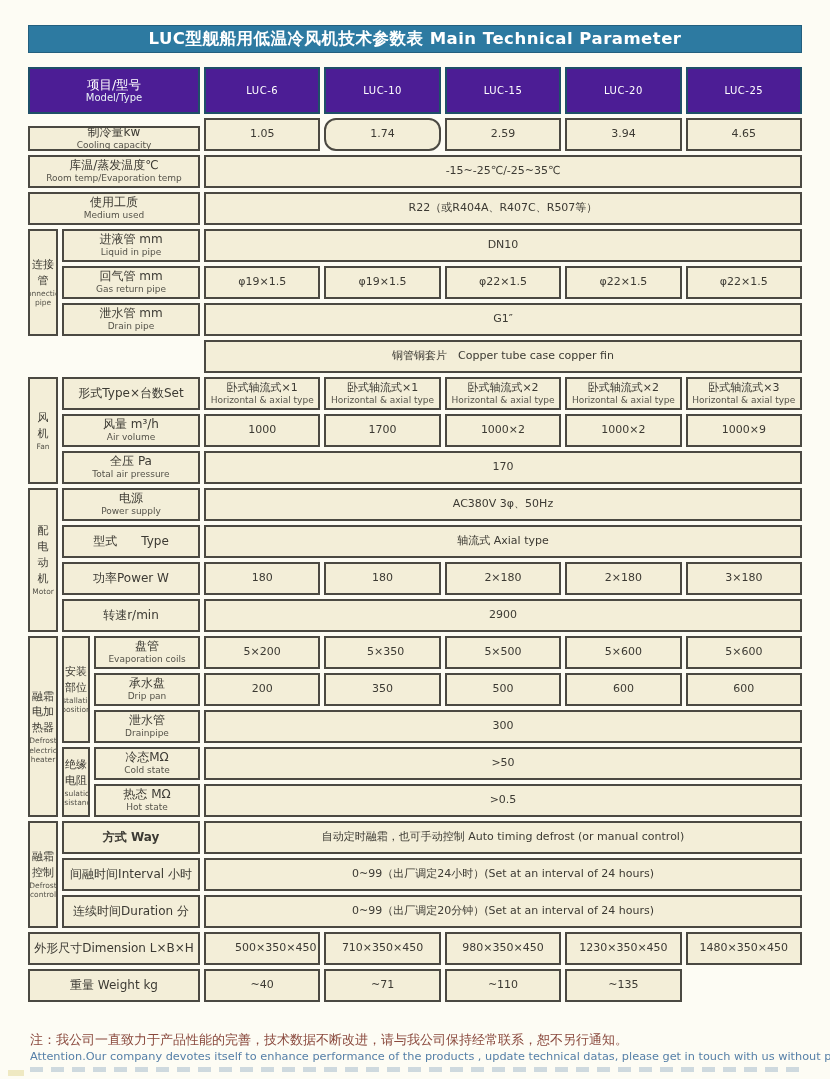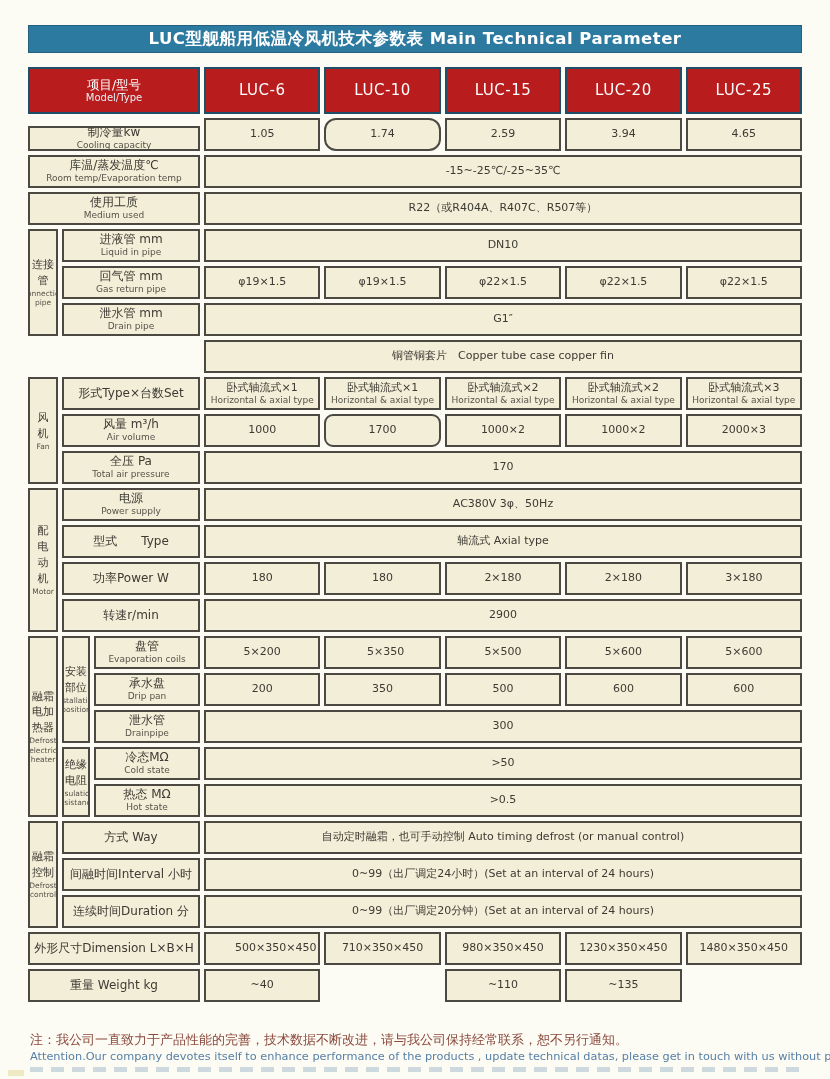--- a/index.html
+++ b/index.html
@@ -26,24 +26,24 @@
     gap: 4px;
   }
   .cell {
     background: #f3eed8;
     border: 2px solid #4b4942;
     display: flex; flex-direction: column;
     align-items: center; justify-content: center;
     text-align: center; line-height: 1.15; overflow: hidden;
     padding: 0 2px;
   }
-  .cell.head { background: #b91c1c; border-color: #1f4f68; color: #fff; }
+  .cell.head { background: #4c1d95; border-color: #1f4f68; color: #fff; }
   .cell.head .zh { font-size: 12.5px; }
   .cell.head .en { font-size: 10px; color: #e8f1f6; }
-  .model { font-size: 15px; letter-spacing: .5px; }
+  .model { font-size: 10px; letter-spacing: .5px; }
   .zh  { font-size: 12px; }
   .en  { font-size: 9px; color: #55534a; }
   .val { font-size: 11px; }
   .cell.group { padding: 2px 0; }
   .gzh { font-size: 11px; line-height: 1.45; }
   .gen { font-size: 7.5px; line-height: 1.25; color: #55534a; }
   .note { position: absolute; left: 30px; top: 1031px; width: 792px; }
   .note-zh { color: #8a493d; font-size: 13px; white-space: nowrap; }
   .note-en { color: #557fa7; font-size: 11.3px; white-space: nowrap; margin-top: 1px; }
   .artifact-strip {
@@ -216,31 +216,31 @@
       <div class="val">卧式轴流式×3</div>
       <div class="en">Horizontal &amp; axial type</div>
     </div>
     <div class="cell label" style="grid-area: 10 / 2 / auto / span 2;">
       <div class="zh">风量 m³/h</div>
       <div class="en">Air volume</div>
     </div>
     <div class="cell value" style="grid-area: 10 / 4;">
       <div class="val">1000</div>
     </div>
-    <div class="cell value" style="grid-area: 10 / 5; border-radius: 9px;">
+    <div class="cell value" style="grid-area: 10 / 5;">
       <div class="val">1700</div>
     </div>
     <div class="cell value" style="grid-area: 10 / 6;">
       <div class="val">1000×2</div>
     </div>
     <div class="cell value" style="grid-area: 10 / 7;">
       <div class="val">1000×2</div>
     </div>
     <div class="cell value" style="grid-area: 10 / 8;">
-      <div class="val">2000×3</div>
+      <div class="val">1000×9</div>
     </div>
     <div class="cell label" style="grid-area: 11 / 2 / auto / span 2;">
       <div class="zh">全压 Pa</div>
       <div class="en">Total air pressure</div>
     </div>
     <div class="cell value" style="grid-area: 11 / 4 / auto / span 5;">
       <div class="val">170</div>
     </div>
     <div class="cell label" style="grid-area: 12 / 2 / auto / span 2;">
       <div class="zh">电源</div>
@@ -331,21 +331,21 @@
     <div class="cell value" style="grid-area: 19 / 4 / auto / span 5;">
       <div class="val">&gt;50</div>
     </div>
     <div class="cell label" style="grid-area: 20 / 3;">
       <div class="zh">热态 MΩ</div>
       <div class="en">Hot state</div>
     </div>
     <div class="cell value" style="grid-area: 20 / 4 / auto / span 5;">
       <div class="val">&gt;0.5</div>
     </div>
-    <div class="cell label" style="grid-area: 21 / 2 / auto / span 2;">
+    <div class="cell label" style="grid-area: 21 / 2 / auto / span 2; font-weight: bold;">
       <div class="zh">方式 Way</div>
     </div>
     <div class="cell value" style="grid-area: 21 / 4 / auto / span 5;">
       <div class="val">自动定时融霜，也可手动控制 Auto timing defrost (or manual control)</div>
     </div>
     <div class="cell label" style="grid-area: 22 / 2 / auto / span 2;">
       <div class="zh">间融时间Interval 小时</div>
     </div>
     <div class="cell value" style="grid-area: 22 / 4 / auto / span 5;">
       <div class="val">0~99（出厂调定24小时）(Set at an interval of 24 hours)</div>
@@ -372,20 +372,23 @@
       <div class="val">1230×350×450</div>
     </div>
     <div class="cell value" style="grid-area: 24 / 8;">
       <div class="val">1480×350×450</div>
     </div>
     <div class="cell label" style="grid-area: 25 / 1 / auto / span 3;">
       <div class="zh">重量 Weight kg</div>
     </div>
     <div class="cell value" style="grid-area: 25 / 4;">
       <div class="val">~40</div>
+    </div>
+    <div class="cell value" style="grid-area: 25 / 5;">
+      <div class="val">~71</div>
     </div>
     <div class="cell value" style="grid-area: 25 / 6;">
       <div class="val">~110</div>
     </div>
     <div class="cell value" style="grid-area: 25 / 7;">
       <div class="val">~135</div>
     </div>
   </div>
 
 <div class="note">

